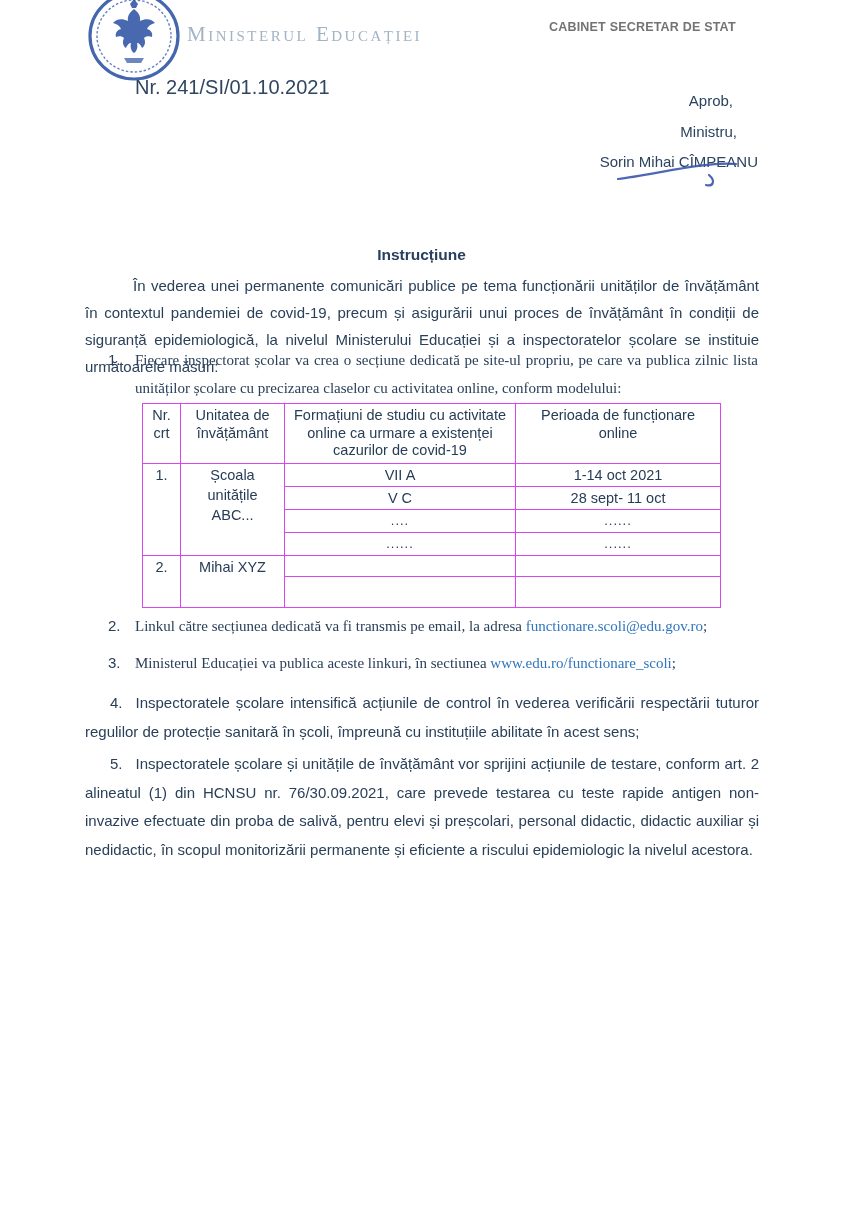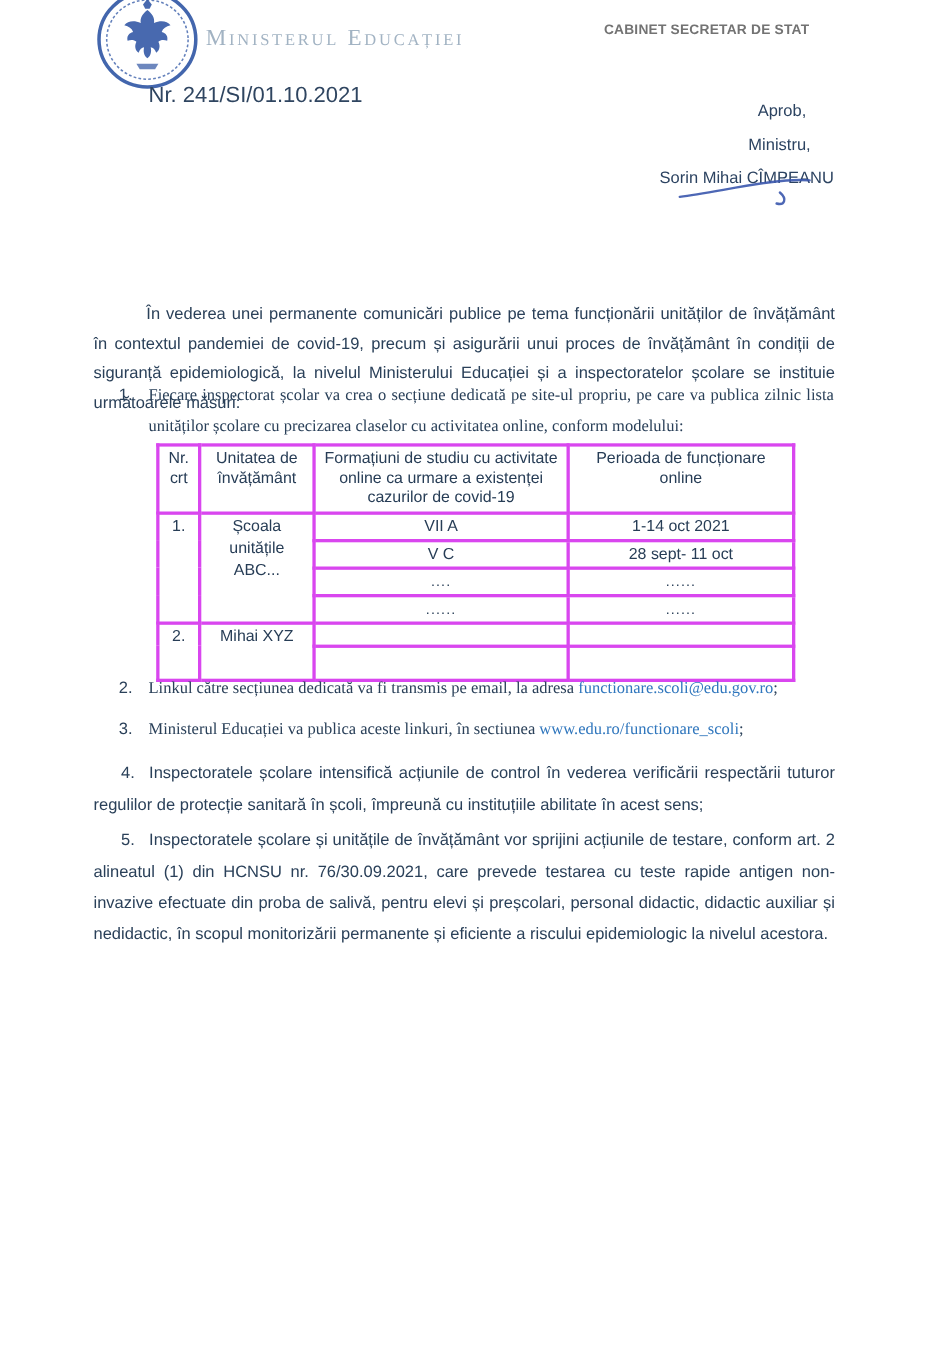--- a/index.html
+++ b/index.html
@@ -32,21 +32,21 @@
   .item3{top:649px;}
   .para-item{left:85px;top:0;width:674px;margin:0;font-size:15px;line-height:28.5px;
              text-align:justify;text-indent:25px;}
   .item4{top:689px;}
   .item5{top:750px;}
   .para-item .pmarker{margin-right:13px;}
   a.doclink{color:#2f76bd;text-decoration:none;}
   
   .tbl-wrap{left:142px;top:403px;}
   table{border-collapse:collapse;width:578px;table-layout:fixed;font-size:14.5px;color:#273d56;}
-  th,td{border:3px solid #d946ef;padding:1px 4px;vertical-align:top;text-align:center;}
+  th,td{border:1px solid #d946ef;padding:1px 4px;vertical-align:top;text-align:center;}
   table{border:1.5px solid #44454b;}
   th{font-weight:normal;line-height:17.5px;padding-top:3px;padding-bottom:3px;}
   td{line-height:20px;}
   tr.sub{height:21px;}
   tr.sub2a{height:21px;}
   tr.sub2b{height:31px;}
   td.dots{font-size:13px;letter-spacing:1px;line-height:20px;}
   
   .sig-block{left:368px;top:916px;font-size:15px;color:#2c4361;}
   .sig-block .sname{margin-top:13px;}
@@ -81,20 +81,21 @@
     <div class="l3">Sorin Mihai CÎMPEANU</div>
   </div>
 
   <svg class="abs" style="left:612px;top:156px" width="150" height="34" viewBox="0 0 150 34">
     <g stroke="#3a57ad" stroke-width="2.2" fill="none" stroke-linecap="round" opacity="0.9">
       <path d="M6 23 C 40 19, 95 5, 124 8"></path>
       <path d="M97 19 C 104 25, 101 31, 94 29"></path>
     </g>
   </svg>
 
+  <div class="abs title">Instrucțiune</div>
 
   <p class="abs intro">În vederea unei permanente comunicări publice pe tema funcționării unităților de învățământ în contextul pandemiei de covid-19, precum și asigurării unui proces de învățământ în condiții de siguranță epidemiologică, la nivelul Ministerului Educației și a inspectoratelor școlare se instituie următoarele măsuri:</p>
 
   <div class="abs list-item item1">
     <span class="marker">1.</span>
     <span class="itxt">Fiecare inspectorat școlar va crea o secțiune dedicată pe site-ul propriu, pe care va publica zilnic lista unităților școlare cu precizarea  claselor cu activitatea  online, conform modelului:</span>
   </div>
 
   <div class="abs tbl-wrap">
     <table>

